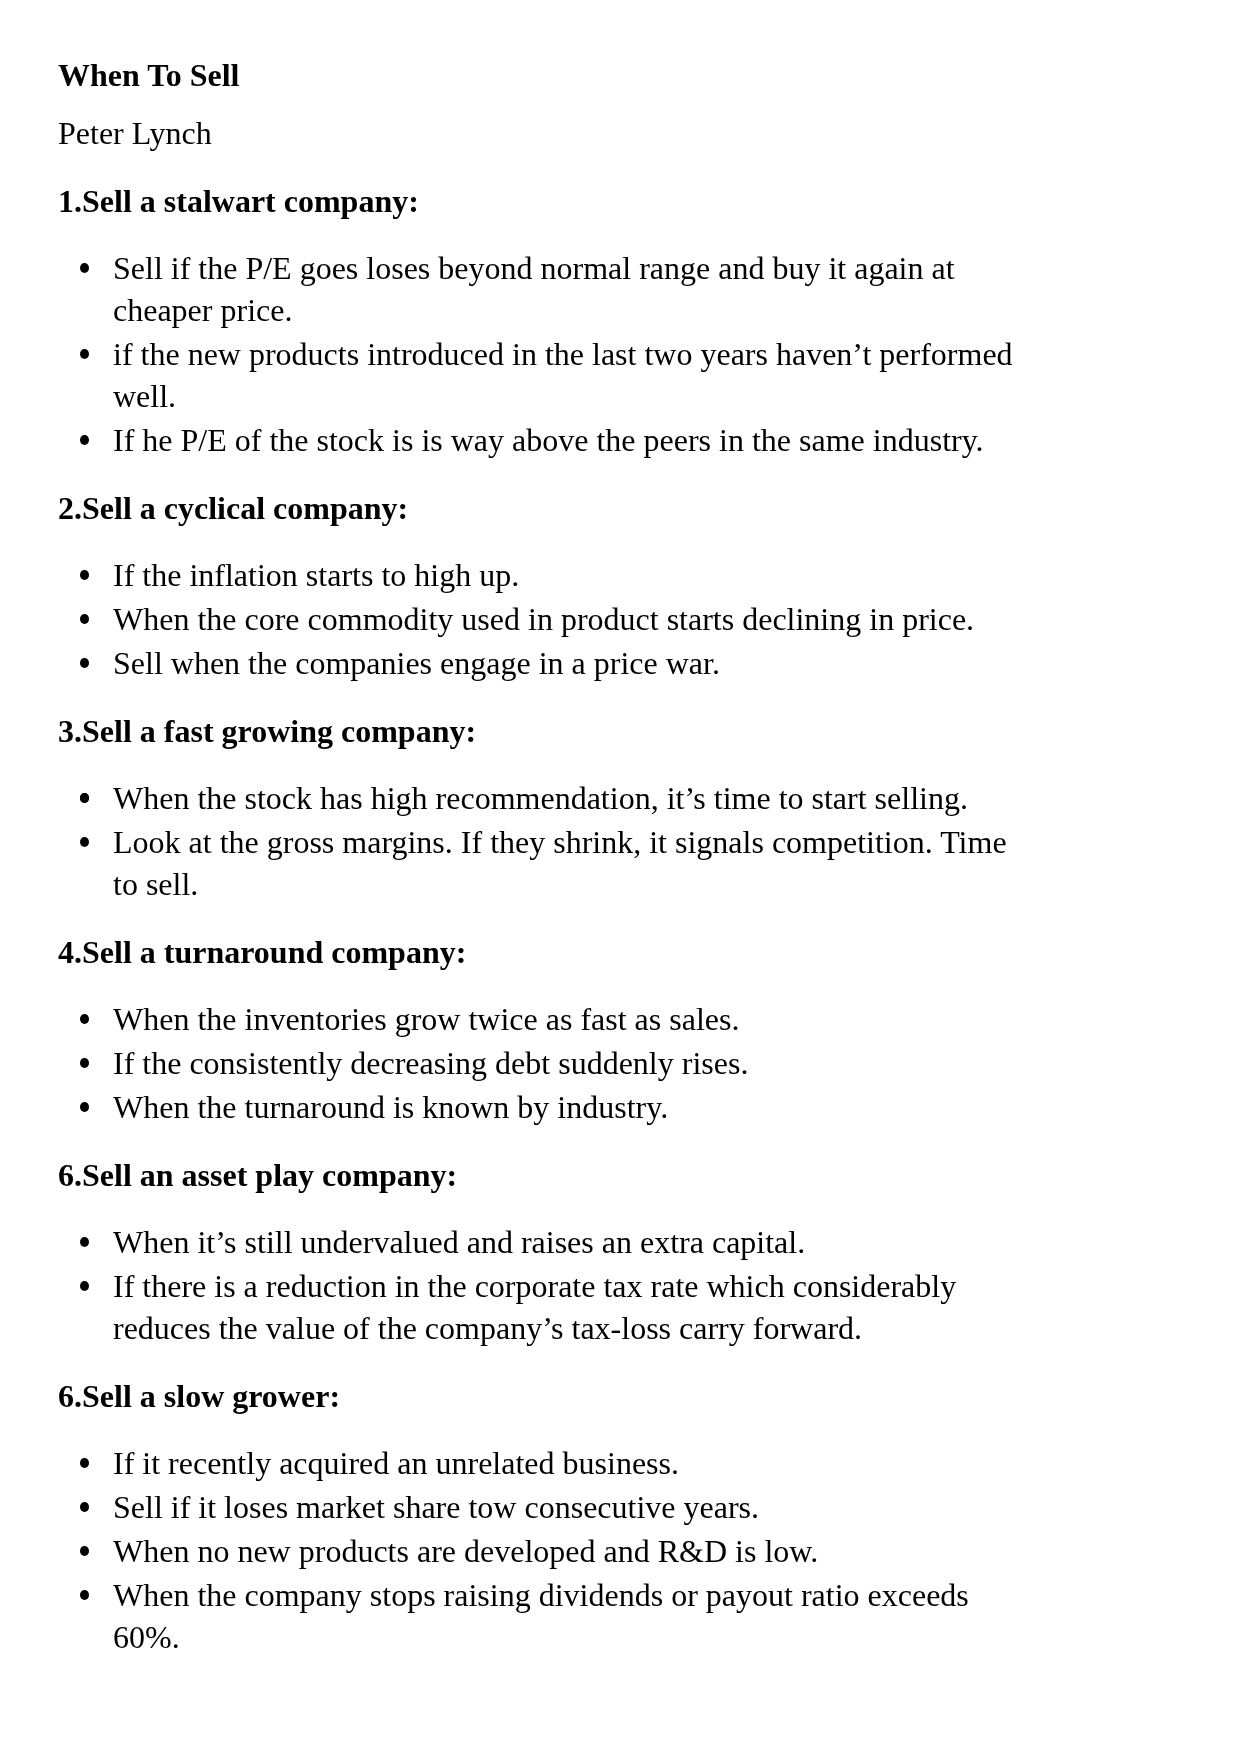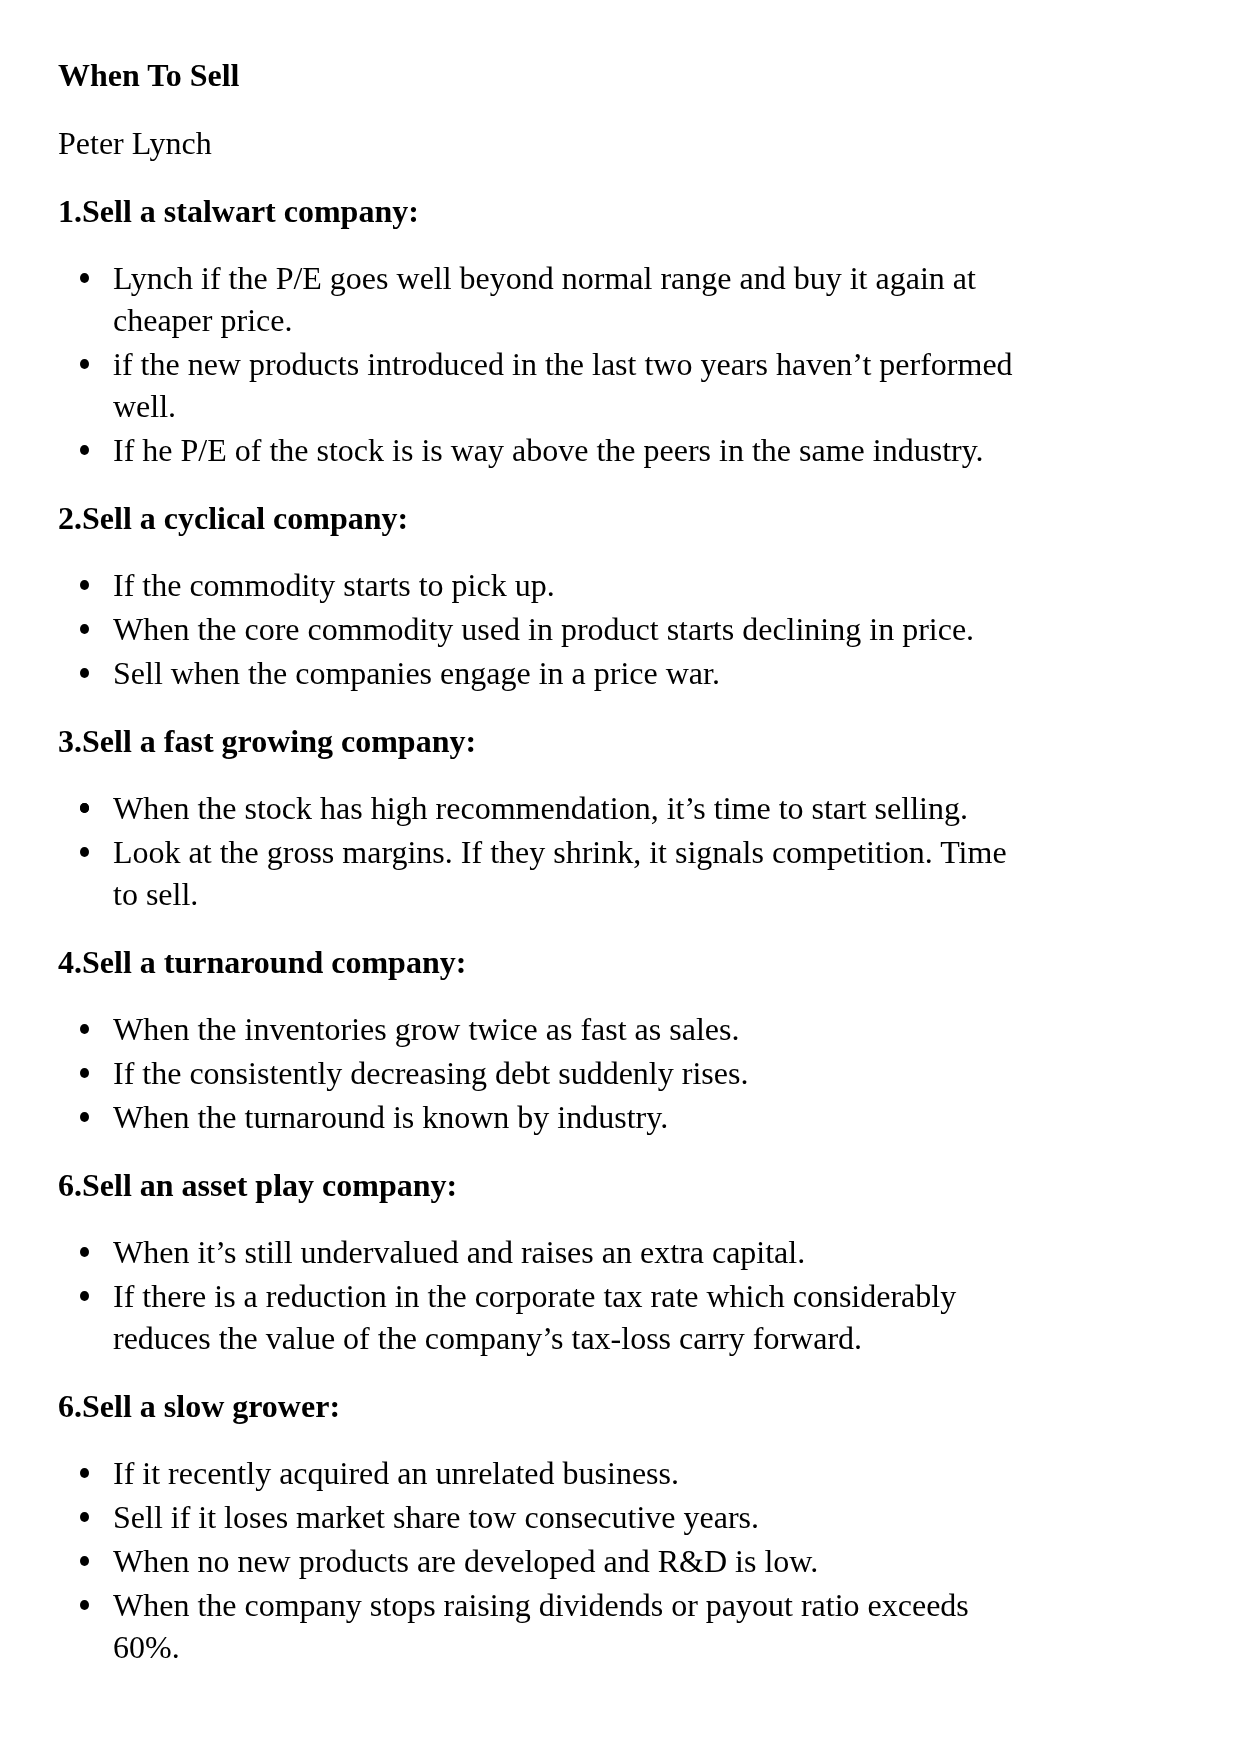--- a/index.html
+++ b/index.html
@@ -18,21 +18,21 @@
     font-size: 32px;
     line-height: 42px;
   }
   .doc-title {
     margin: 0;
     font-weight: bold;
     font-size: 32px;
     line-height: 42px;
   }
   .byline {
-    margin: 26px 0 0 0;
+    margin: 16px 0 0 0;
     font-size: 32px;
     line-height: 42px;
   }
   .section-heading {
     margin: 26px 0 0 0;
     font-weight: bold;
     font-size: 32px;
     line-height: 42px;
   }
   .bullet-list {
@@ -59,27 +59,27 @@
 </style>
 </head>
 <body>
 
 <div class="page">
   <p class="doc-title">When To Sell</p>
   <p class="byline">Peter Lynch</p>
   <div id="sections">
       <h2 class="section-heading">1.Sell a stalwart company:</h2>
       <ul class="bullet-list">
-        <li class="bullet-item"><span class="dot"></span><span class="bullet-text">Lynch if the P/E goes well beyond normal range and buy it again at cheaper price.</span></li>
+        <li class="bullet-item"><span class="dot"></span><span class="bullet-text">Sell if the P/E goes loses beyond normal range and buy it again at cheaper price.</span></li>
         <li class="bullet-item"><span class="dot"></span><span class="bullet-text">if the new products introduced in the last two years haven’t performed well.</span></li>
         <li class="bullet-item"><span class="dot"></span><span class="bullet-text">If he P/E of the stock is is way above the peers in the same industry.</span></li>
       </ul>
       <h2 class="section-heading">2.Sell a cyclical company:</h2>
       <ul class="bullet-list">
-        <li class="bullet-item"><span class="dot"></span><span class="bullet-text">If the commodity starts to pick up.</span></li>
+        <li class="bullet-item"><span class="dot"></span><span class="bullet-text">If the inflation starts to high up.</span></li>
         <li class="bullet-item"><span class="dot"></span><span class="bullet-text">When the core commodity used in product starts declining in price.</span></li>
         <li class="bullet-item"><span class="dot"></span><span class="bullet-text">Sell when the companies engage in a price war.</span></li>
       </ul>
       <h2 class="section-heading">3.Sell a fast growing company:</h2>
       <ul class="bullet-list">
         <li class="bullet-item"><span class="dot"></span></li>
         <li class="bullet-item"><span class="dot"></span><span class="bullet-text">When the stock has high recommendation, it’s time to start selling.</span></li>
         <li class="bullet-item"><span class="dot"></span><span class="bullet-text">Look at the gross margins. If they shrink, it signals competition. Time to sell.</span></li>
       </ul>
       <h2 class="section-heading">4.Sell a turnaround company:</h2>

